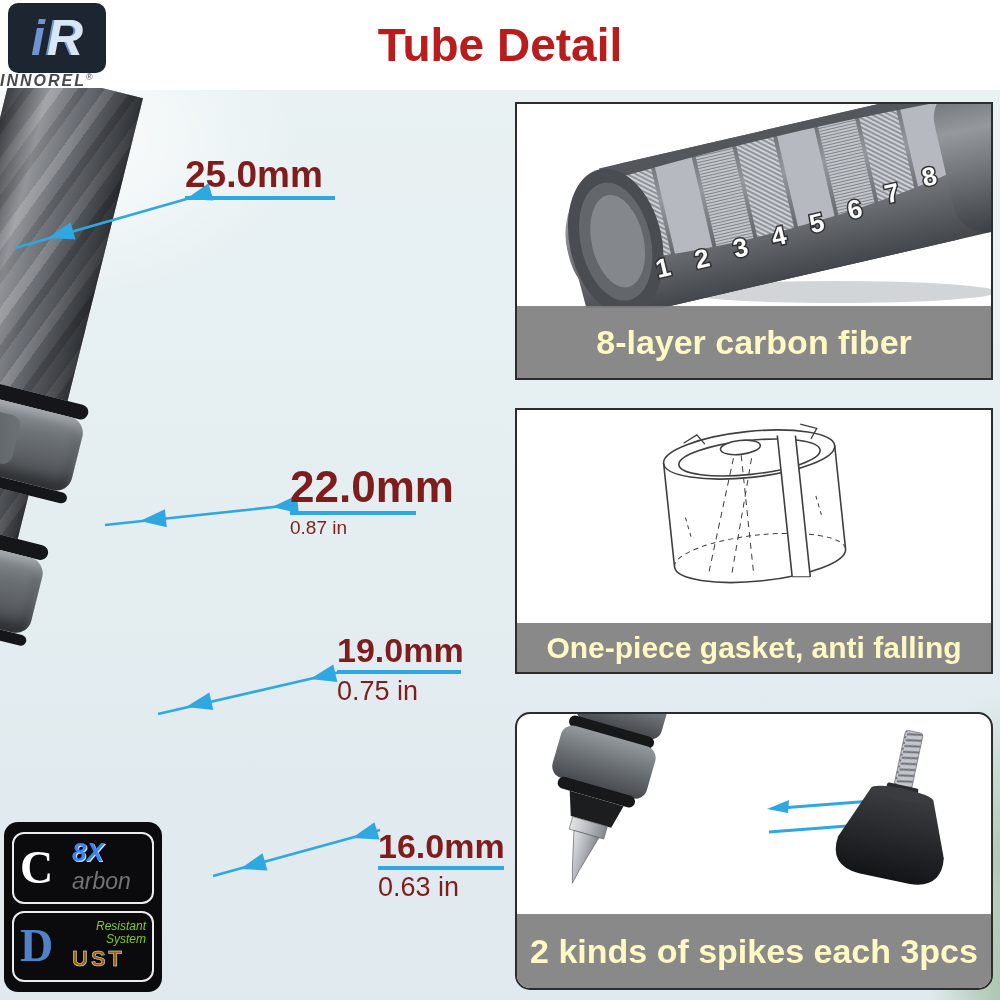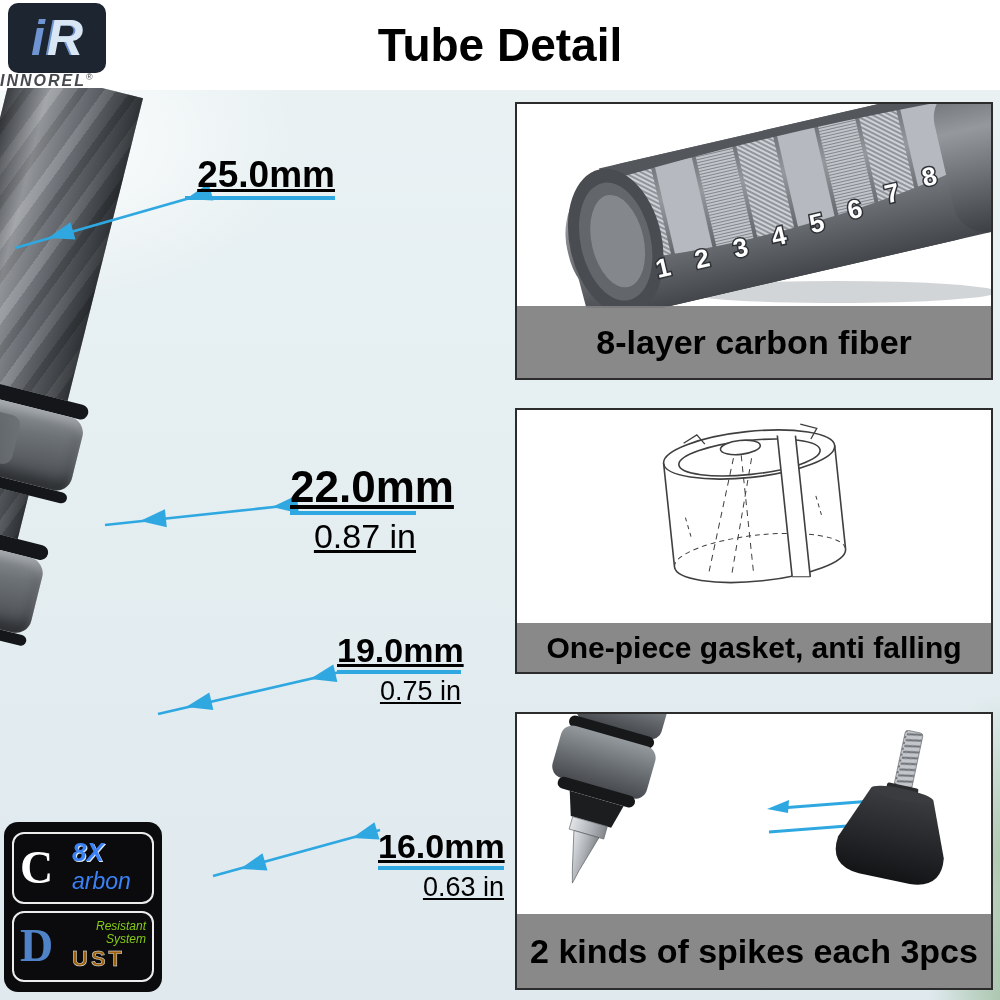--- a/index.html
+++ b/index.html
@@ -19,21 +19,21 @@
             border-radius:10px;display:flex;align-items:center;justify-content:center;}
   .logo-i{font-size:50px;font-weight:800;font-style:italic;color:#6e95d2;margin-right:2px;}
   .logo-r{font-size:50px;font-weight:800;font-style:italic;color:#d9e6f4;
           text-shadow:-2px 0 0 #6e95d2;}
   .brand-row{position:absolute;left:0px;top:72px;width:120px;}
   .brand-text{font-size:16px;font-weight:800;font-style:italic;color:#45494e;letter-spacing:2px;}
   .brand-reg{font-size:9px;vertical-align:super;color:#45494e;}
 
   
   .title{position:absolute;left:0;right:0;top:18px;text-align:center;
-         font-size:46px;font-weight:700;color:#000000;}
+         font-size:46px;font-weight:700;color:#b91c1c;}
 
   
   .leg-clip{position:absolute;left:0;top:88px;width:514px;height:912px;overflow:hidden;}
   .leg{position:absolute;left:-22px;top:-6px;width:200px;display:flex;flex-direction:column;
        align-items:center;transform-origin:100px 0px;transform:rotate(14deg);}
   .tube{background:
       linear-gradient(90deg, rgba(22,24,26,.55), rgba(255,255,255,.30) 30%, rgba(255,255,255,.06) 55%, rgba(12,14,16,.60)),
       repeating-linear-gradient(112deg, rgba(255,255,255,.17) 0 10px, rgba(0,0,0,0) 10px 22px, rgba(0,0,0,.20) 22px 30px, rgba(0,0,0,0) 30px 44px),
       #63676d;}
   .tube.t1{width:134px;height:312px;}
@@ -44,63 +44,63 @@
   .clamp .ring{width:100%;background:#141619;border-radius:8px;}
   .clamp .ring.top{height:15px;}
   .clamp .ring.bot{height:11px;}
   .clamp .cbody{flex:1;border-radius:16px;position:relative;
       background:linear-gradient(175deg,#9aa0a5,#6d7277 40%,#4a4e52 92%);
       box-shadow:inset 0 6px 8px rgba(255,255,255,.25), inset 0 -10px 14px rgba(0,0,0,.40);}
   .clamp .recess{position:absolute;left:9%;top:16%;width:56%;height:66%;border-radius:10px;
       background:linear-gradient(90deg,#3f4347,#6b7075);opacity:.85;}
 
   
-  .measure{position:absolute;text-align:right;color:#000000;z-index:6;text-decoration:underline;}
+  .measure{position:absolute;text-align:left;color:#7f1d1d;z-index:6;}
   .measure .mm{display:block;font-weight:700;border-bottom:4px solid #2FA8E1;
                padding-bottom:1px;line-height:1.05;}
   .measure .inch{display:block;font-weight:400;margin-top:2px;}
   .m0{left:185px;top:156px;width:150px;}
   .m0 .mm{font-size:37px;} .m0 .inch{font-size:28px;}
   .m1{left:290px;top:464px;width:126px;}
-  .m1 .mm{font-size:44px;} .m1 .inch{font-size:34px;}
+  .m1 .mm{font-size:44px;} .m1 .inch{font-size:19px;}
   .m2{left:337px;top:633px;width:124px;}
   .m2 .mm{font-size:34px;} .m2 .inch{font-size:27px;}
   .m3{left:378px;top:829px;width:126px;}
   .m3 .mm{font-size:34px;} .m3 .inch{font-size:27px;}
 
   .arrow-overlay{position:absolute;left:0;top:0;z-index:5;pointer-events:none;}
 
   
   .panel{position:absolute;left:515px;width:478px;background:#ffffff;border:2px solid #2c2c2c;
          box-sizing:border-box;overflow:hidden;}
   .panel.p1{top:102px;height:278px;}
   .panel.p2{top:408px;height:266px;}
-  .panel.p3{top:712px;height:278px;}
+  .panel.p3{top:712px;height:278px;border-radius:15px;}
   .caption{position:absolute;left:0;right:0;bottom:0;background:rgba(128,128,128,.93);
-           color:#000000;font-weight:600;text-align:right;display:flex;align-items:center;
+           color:#fef9c3;font-weight:600;text-align:right;display:flex;align-items:center;
            justify-content:center;}
   .p1 .caption{height:72px;font-size:34px;}
   .p2 .caption{height:49px;font-size:30px;}
   .p3 .caption{height:74px;font-size:34px;}
   .layer-num{fill:#fff;stroke:#2f3237;stroke-width:3px;paint-order:stroke;
              font-weight:700;font-size:26px;font-family:"Liberation Sans",sans-serif;}
 
   
   .badge-box{position:absolute;left:4px;top:822px;width:158px;height:170px;background:#0b0b0d;
              border-radius:14px;z-index:4;display:flex;flex-direction:column;gap:7px;
              padding:10px 8px;box-sizing:border-box;}
   .badge{border:2px solid #ececec;border-radius:12px;flex:1;display:grid;
          grid-template-columns:52px 1fr;grid-template-rows:1fr 1fr;align-items:center;
          padding:2px 6px;box-sizing:border-box;}
   .badge .big{grid-row:1/3;font-size:46px;font-weight:700;color:#fff;
               font-family:"Liberation Serif","DejaVu Serif",serif;line-height:1;}
   .badge .big.blue{color:#4f82c6;}
   .badge1 .x8{font-size:26px;font-weight:800;font-style:italic;color:#3b82f6;
               text-shadow:1px 1px 0 #dce6f2;align-self:end;}
-  .badge1 .rest{font-size:23px;font-style:italic;color:#3b82f6;align-self:start;}
+  .badge1 .rest{font-size:23px;font-style:italic;color:#737373;align-self:start;}
   .badge2 .sys{font-size:12px;font-style:italic;color:#84cc16;text-align:right;line-height:1.1;
                align-self:end;}
   .badge2 .rest{font-size:22px;font-weight:800;color:#a16207;letter-spacing:3px;
                 -webkit-text-stroke:.5px #dce6f2;align-self:start;}
 </style>
 </head>
 <body>
 
 <div class="bg"></div>
 <div class="top-band"></div>

